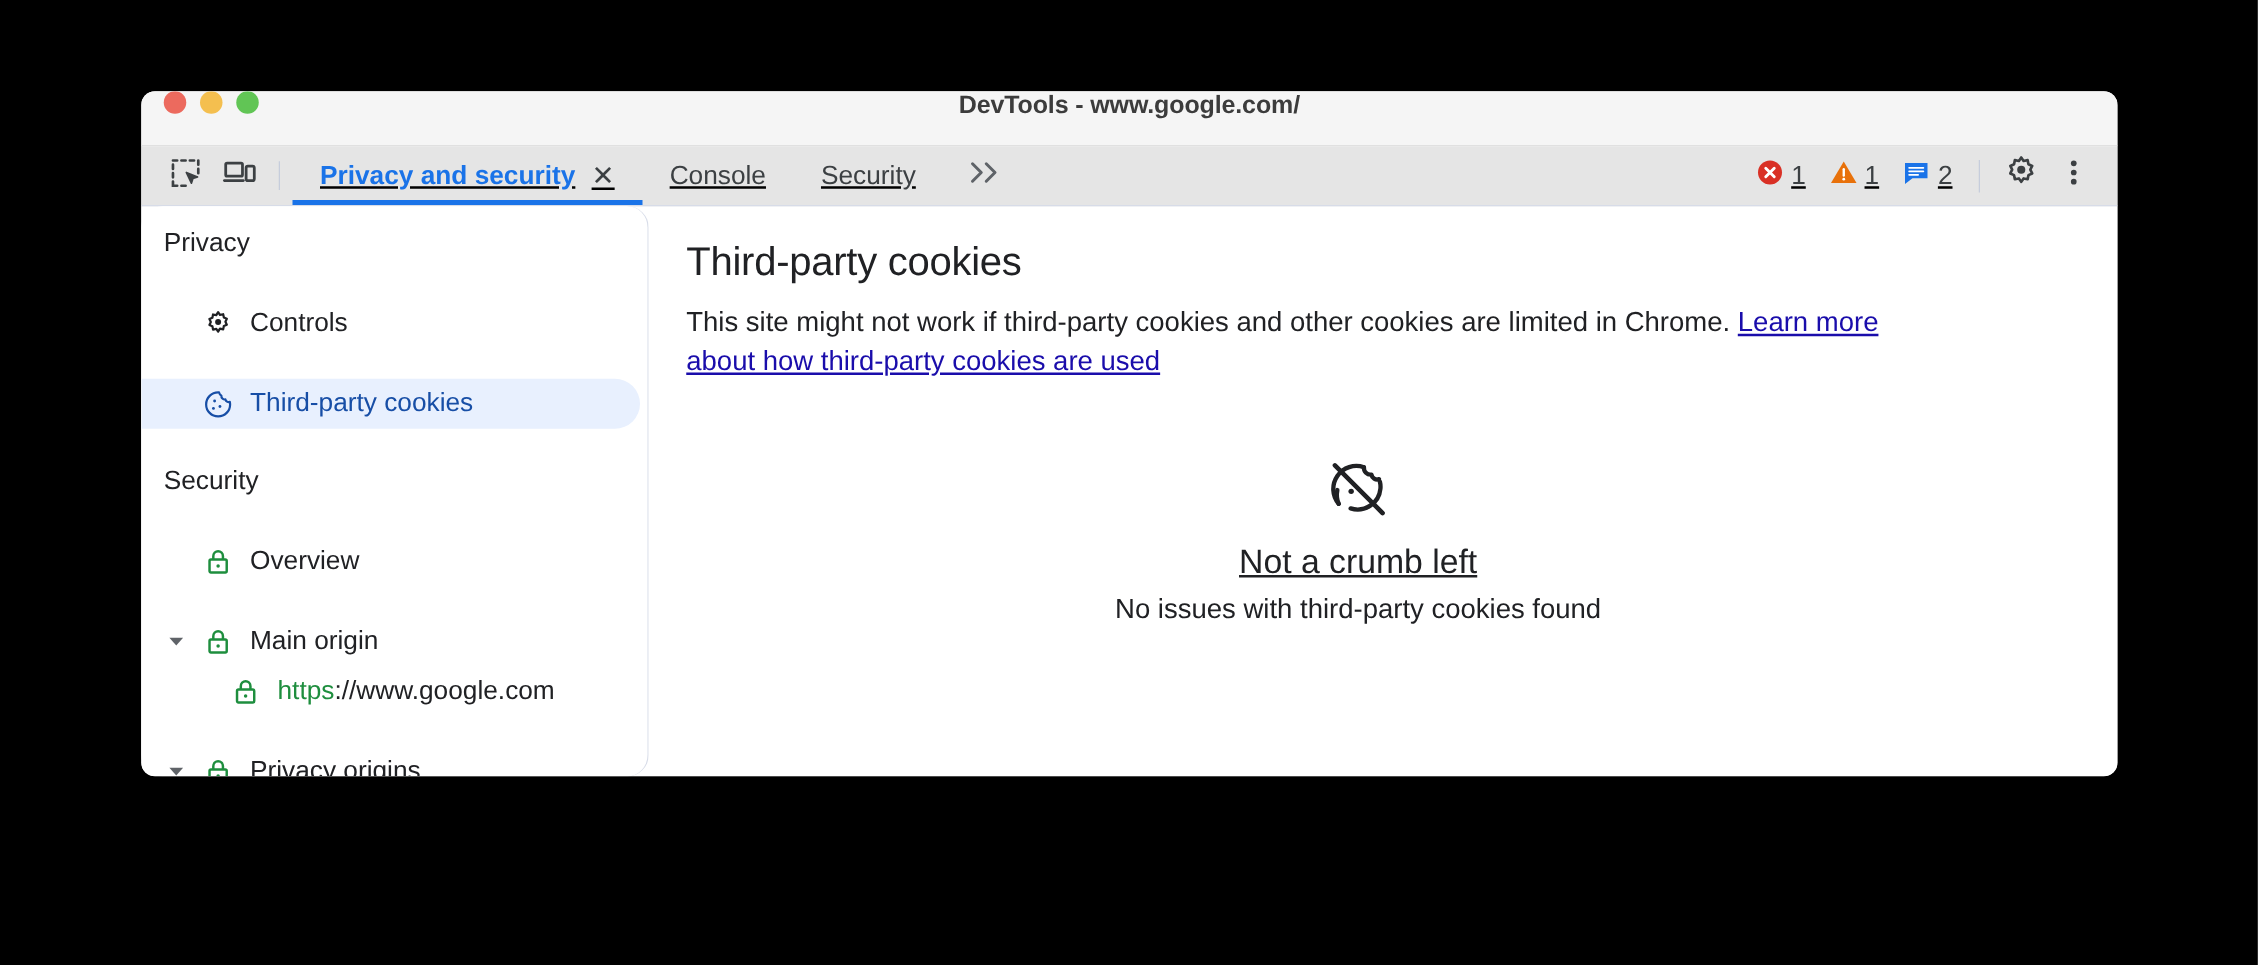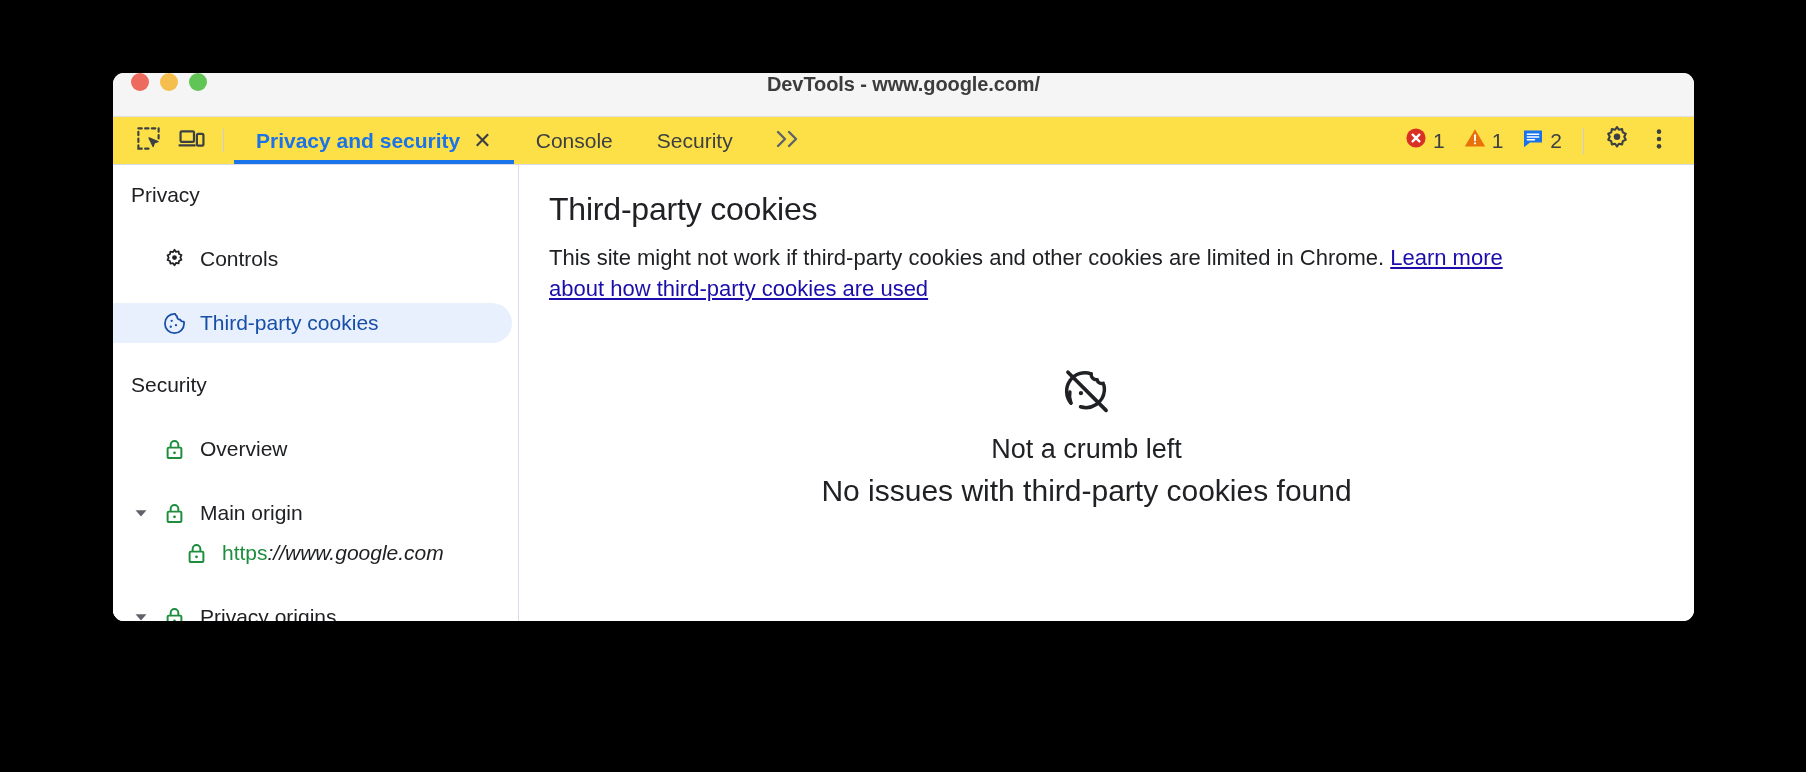--- a/index.html
+++ b/index.html
@@ -58,25 +58,26 @@
     font-size: 20px;
     font-weight: bold;
     color: #3c3c3c;
     letter-spacing: -0.1px;
     pointer-events: none;
   }
 
   
   .toolbar {
     height: 48px;
-    background: #fde047;
+    background: #e5e5e5;
     display: flex;
     align-items: stretch;
     border-bottom: 1px solid #d7dce8;
     position: relative;
+    text-decoration: underline;
   }
   .tb-left {
     display: flex;
     align-items: center;
     padding-left: 16px;
     gap: 6px;
   }
   .icon-btn {
     width: 38px; height: 38px;
     display: flex;
@@ -166,20 +167,21 @@
 
   
   .sidebar {
     width: 406px;
     min-width: 406px;
     background: #ffffff;
     border-right: 1px solid #d7dce8;
     padding-top: 10px;
     overflow: hidden;
     position: relative;
+    border-radius: 17px;
   }
   .section-title {
     font-size: 21px;
     color: #202124;
     padding: 8px 0 8px 18px;
     font-weight: normal;
   }
   .nav-item {
     display: flex;
     align-items: center;
@@ -211,21 +213,21 @@
     width: 20px; height: 20px;
     display: inline-flex;
     align-items: center;
     justify-content: center;
     margin-left: -30px;
     margin-right: 10px;
     flex: none;
     cursor: pointer;
   }
   .url-scheme { color: #1e8e3e; }
-  .url-rest   { color: #202124; font-style: italic; }
+  .url-rest   { color: #202124; }
 
   
   .main {
     flex: 1;
     padding: 26px 40px 0 30px;
     overflow: hidden;
   }
   .main h1 {
     margin: 0 0 14px 0;
     font-size: 32px;
@@ -252,23 +254,24 @@
   .empty-icon {
     margin-bottom: 16px;
     display: flex;
     justify-content: center;
   }
   .empty-title {
     font-size: 27px;
     color: #202124;
     margin-bottom: 9px;
     font-weight: normal;
+    text-decoration: underline;
   }
   .empty-sub {
-    font-size: 30px;
+    font-size: 22px;
     color: #202124;
     font-weight: normal;
   }
 </style>
 </head>
 <body>
 
 <div id="root">
   <div class="window">
 

